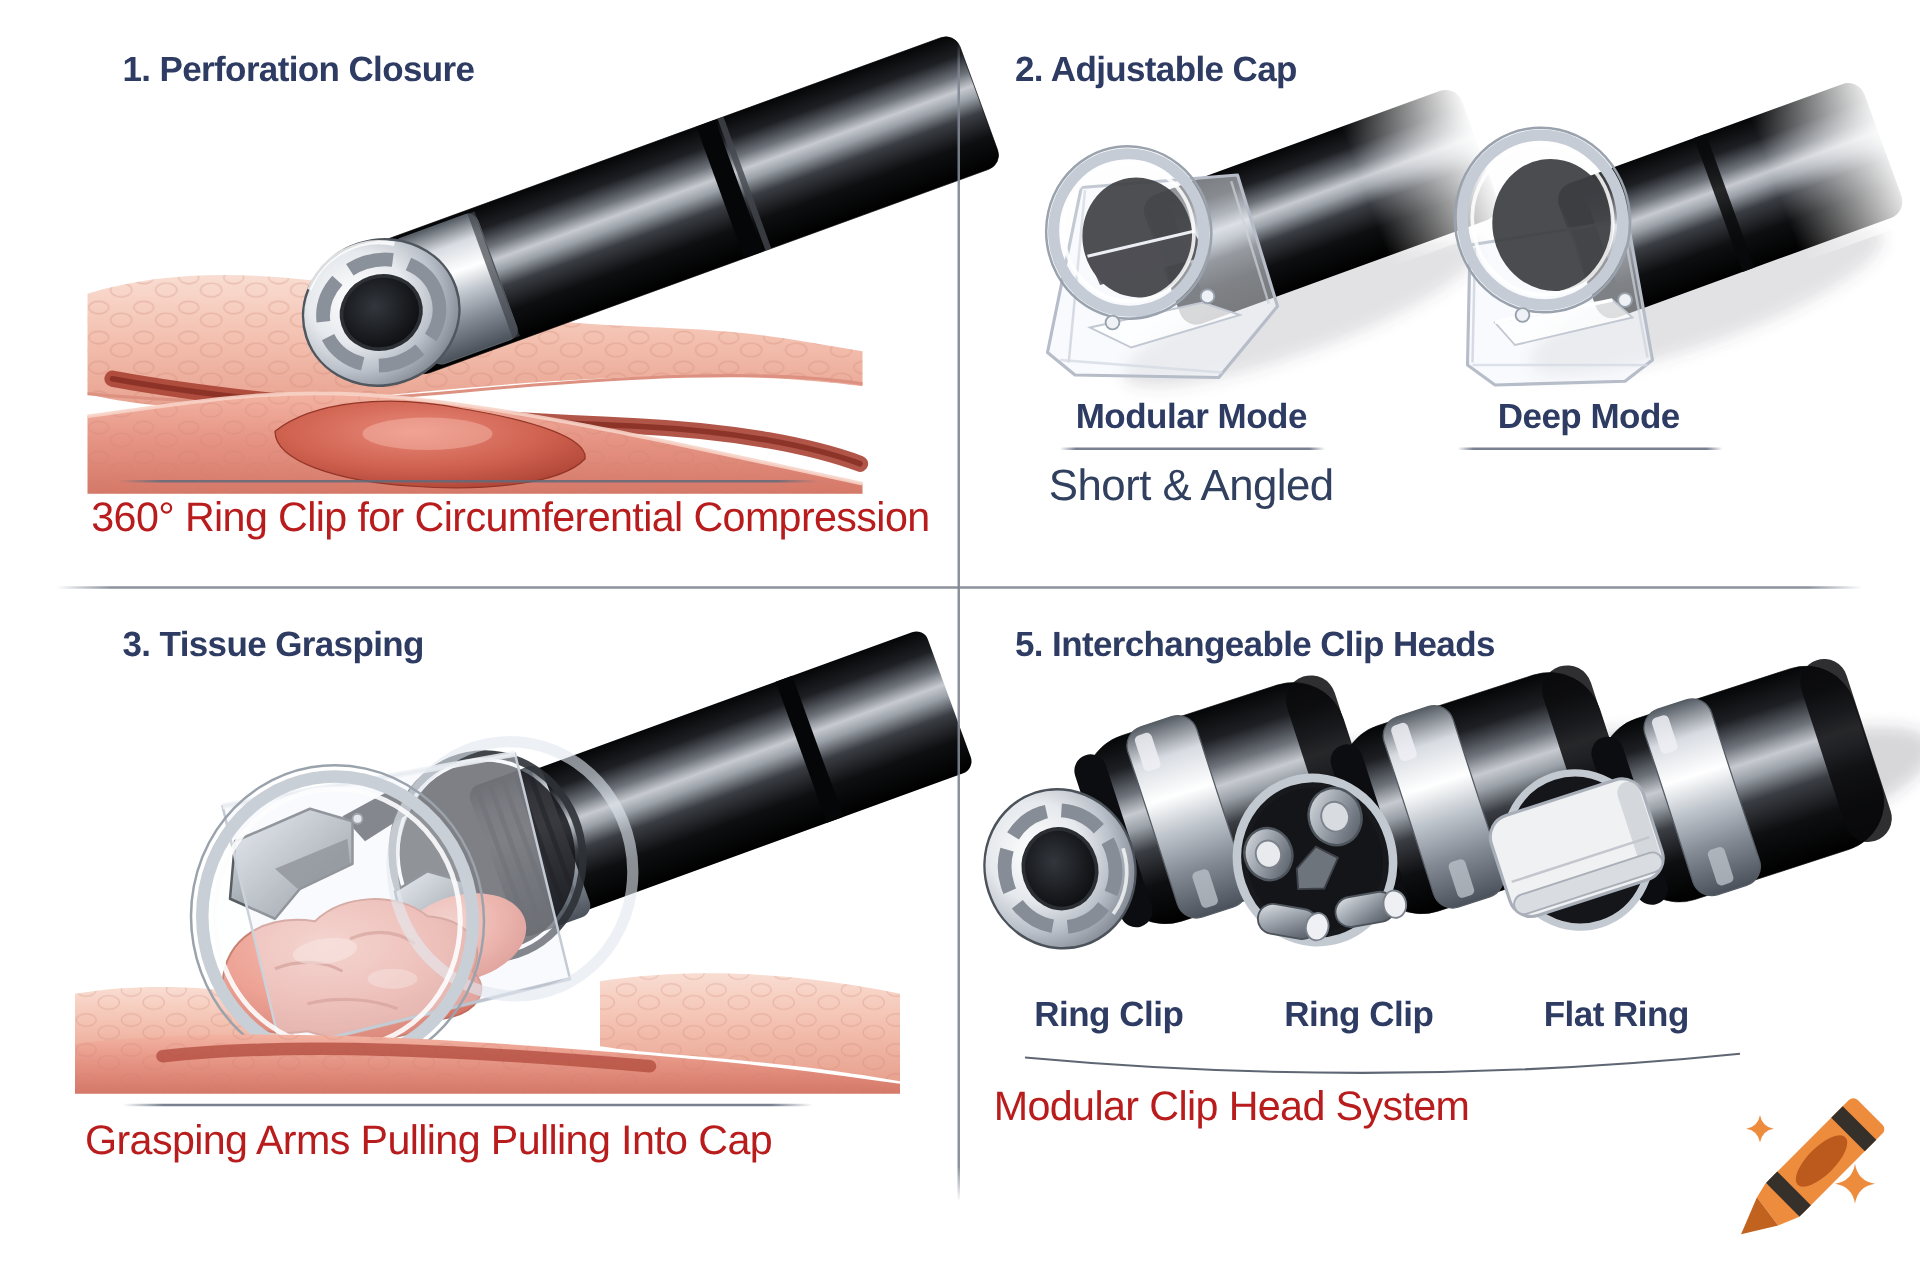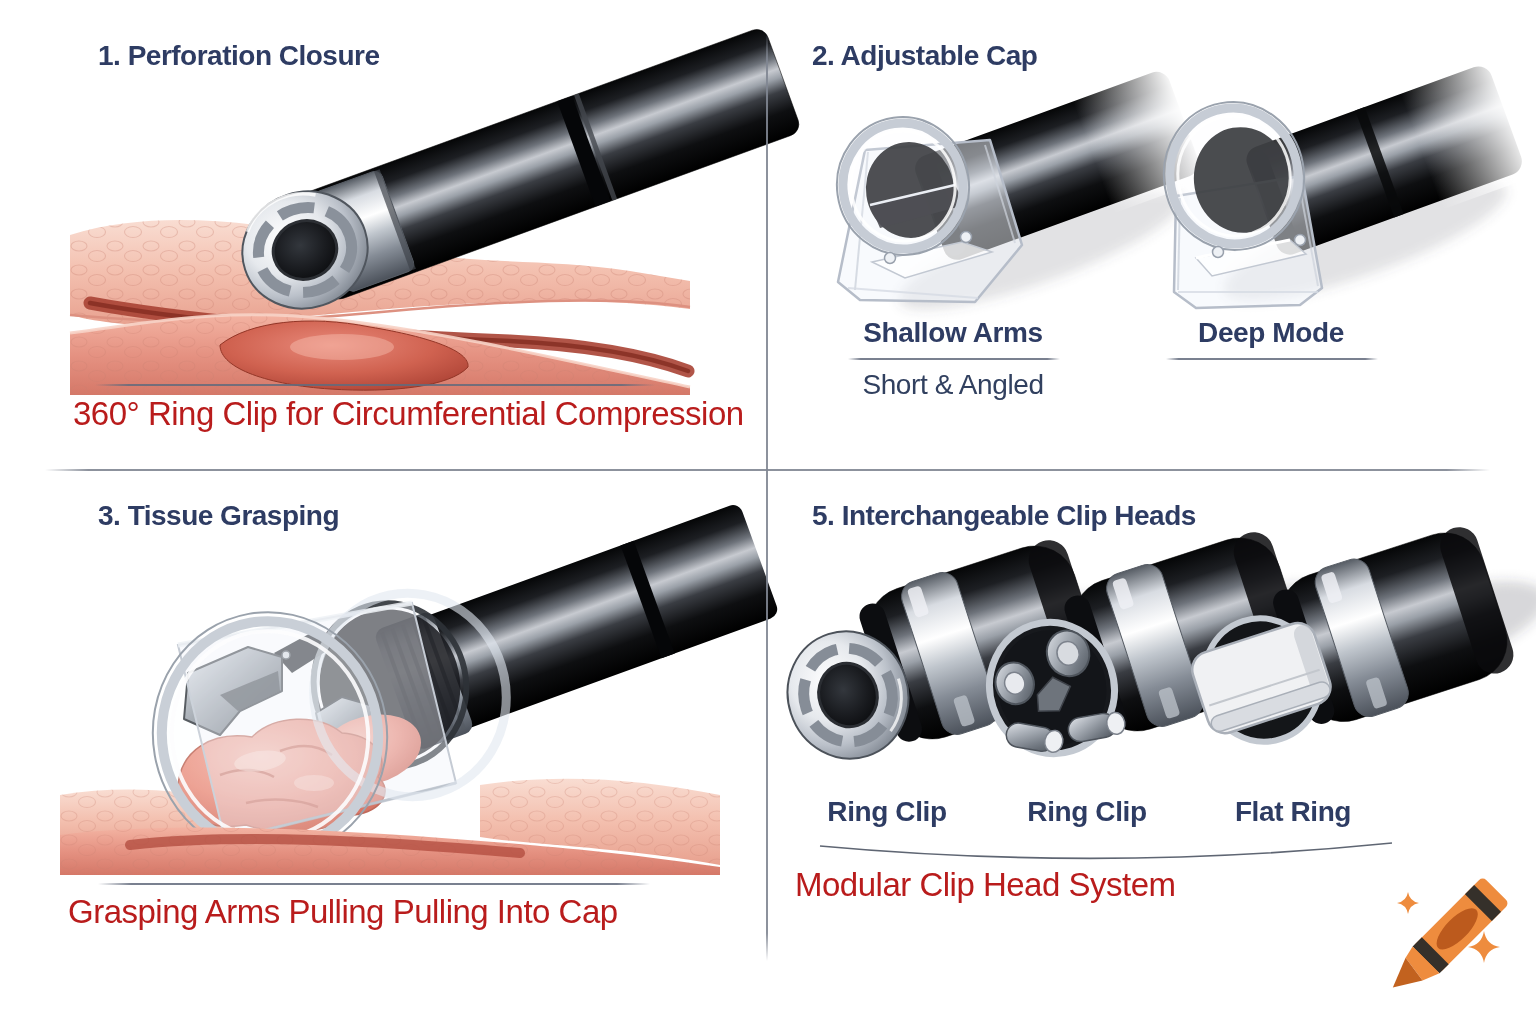--- a/index.html
+++ b/index.html
@@ -2,21 +2,21 @@
 <html><head>
 <meta charset="utf-8">
 <style>
   html,body { margin:0; padding:0; background:#e9e9e9; }
   .canvas { position:relative; width:1536px; height:1024px; background:#ffffff;
             overflow:hidden; font-family:"Liberation Sans", sans-serif; }
   .abs { position:absolute; }
   .title { font-size:28px; font-weight:bold; color:#2e3c63; letter-spacing:-0.5px; white-space:nowrap; }
   .caption { font-size:33px; color:#b91c1c; letter-spacing:-0.5px; white-space:nowrap; }
   .sub-bold { font-size:28px; font-weight:bold; color:#2e3c63; text-align:center; letter-spacing:-0.4px; white-space:nowrap; }
-  .sub-reg { font-size:28px; color:#31405f; text-align:center; letter-spacing:-0.4px; white-space:nowrap; }
+  .sub-reg { font-size:35px; color:#31405f; text-align:center; letter-spacing:-0.4px; white-space:nowrap; }
   .hairline { height:2px; background:linear-gradient(to right, rgba(98,106,124,0),
               rgba(98,106,124,0.85) 6%, rgba(98,106,124,0.85) 94%, rgba(98,106,124,0)); }
   .divider-v { width:2px; background:linear-gradient(to bottom, rgba(128,134,146,0),
               rgba(128,134,146,0.9) 3%, rgba(128,134,146,0.9) 97%, rgba(128,134,146,0)); }
   .divider-h { height:2px; background:linear-gradient(to right, rgba(128,134,146,0),
               rgba(128,134,146,0.9) 3%, rgba(128,134,146,0.9) 97%, rgba(128,134,146,0)); }
   svg { display:block; }
 </style>
 </head>
 <body>
@@ -325,21 +325,21 @@
   </svg>
 
   <div class="abs divider-v" style="left:766px; top:33px; height:928px;"></div>
   <div class="abs divider-h" style="left:45px; top:469px; width:1445px;"></div>
 
   <div class="abs title" style="left:98px; top:40px;">1. Perforation Closure</div>
   <div class="abs hairline" style="left:95px; top:384px; width:560px;"></div>
   <div class="abs caption" style="left:73px; top:395px; width:614px;">360° Ring Clip for Circumferential Compression</div>
 
   <div class="abs title" style="left:812px; top:40px;text-align:right;">2. Adjustable Cap</div>
-  <div class="abs sub-bold" style="left:823px; top:317px; width:260px;">Shallow Arms</div>
+  <div class="abs sub-bold" style="left:823px; top:317px; width:260px;">Modular Mode</div>
   <div class="abs hairline" style="left:848px; top:358px; width:212px;"></div>
   <div class="abs sub-reg" style="left:823px; top:369px; width:260px;">Short &amp; Angled</div>
   <div class="abs sub-bold" style="left:1141px; top:317px; width:260px;">Deep Mode</div>
   <div class="abs hairline" style="left:1166px; top:358px; width:212px;"></div>
 
   <div class="abs title" style="left:98px; top:500px;">3. Tissue Grasping</div>
   <div class="abs hairline" style="left:98px; top:883px; width:552px;"></div>
   <div class="abs caption" style="left:68px; top:893px; width:612px;">Grasping Arms Pulling Pulling Into Cap</div>
 
   <div class="abs title" style="left:812px; top:500px;">5. Interchangeable Clip Heads</div>

